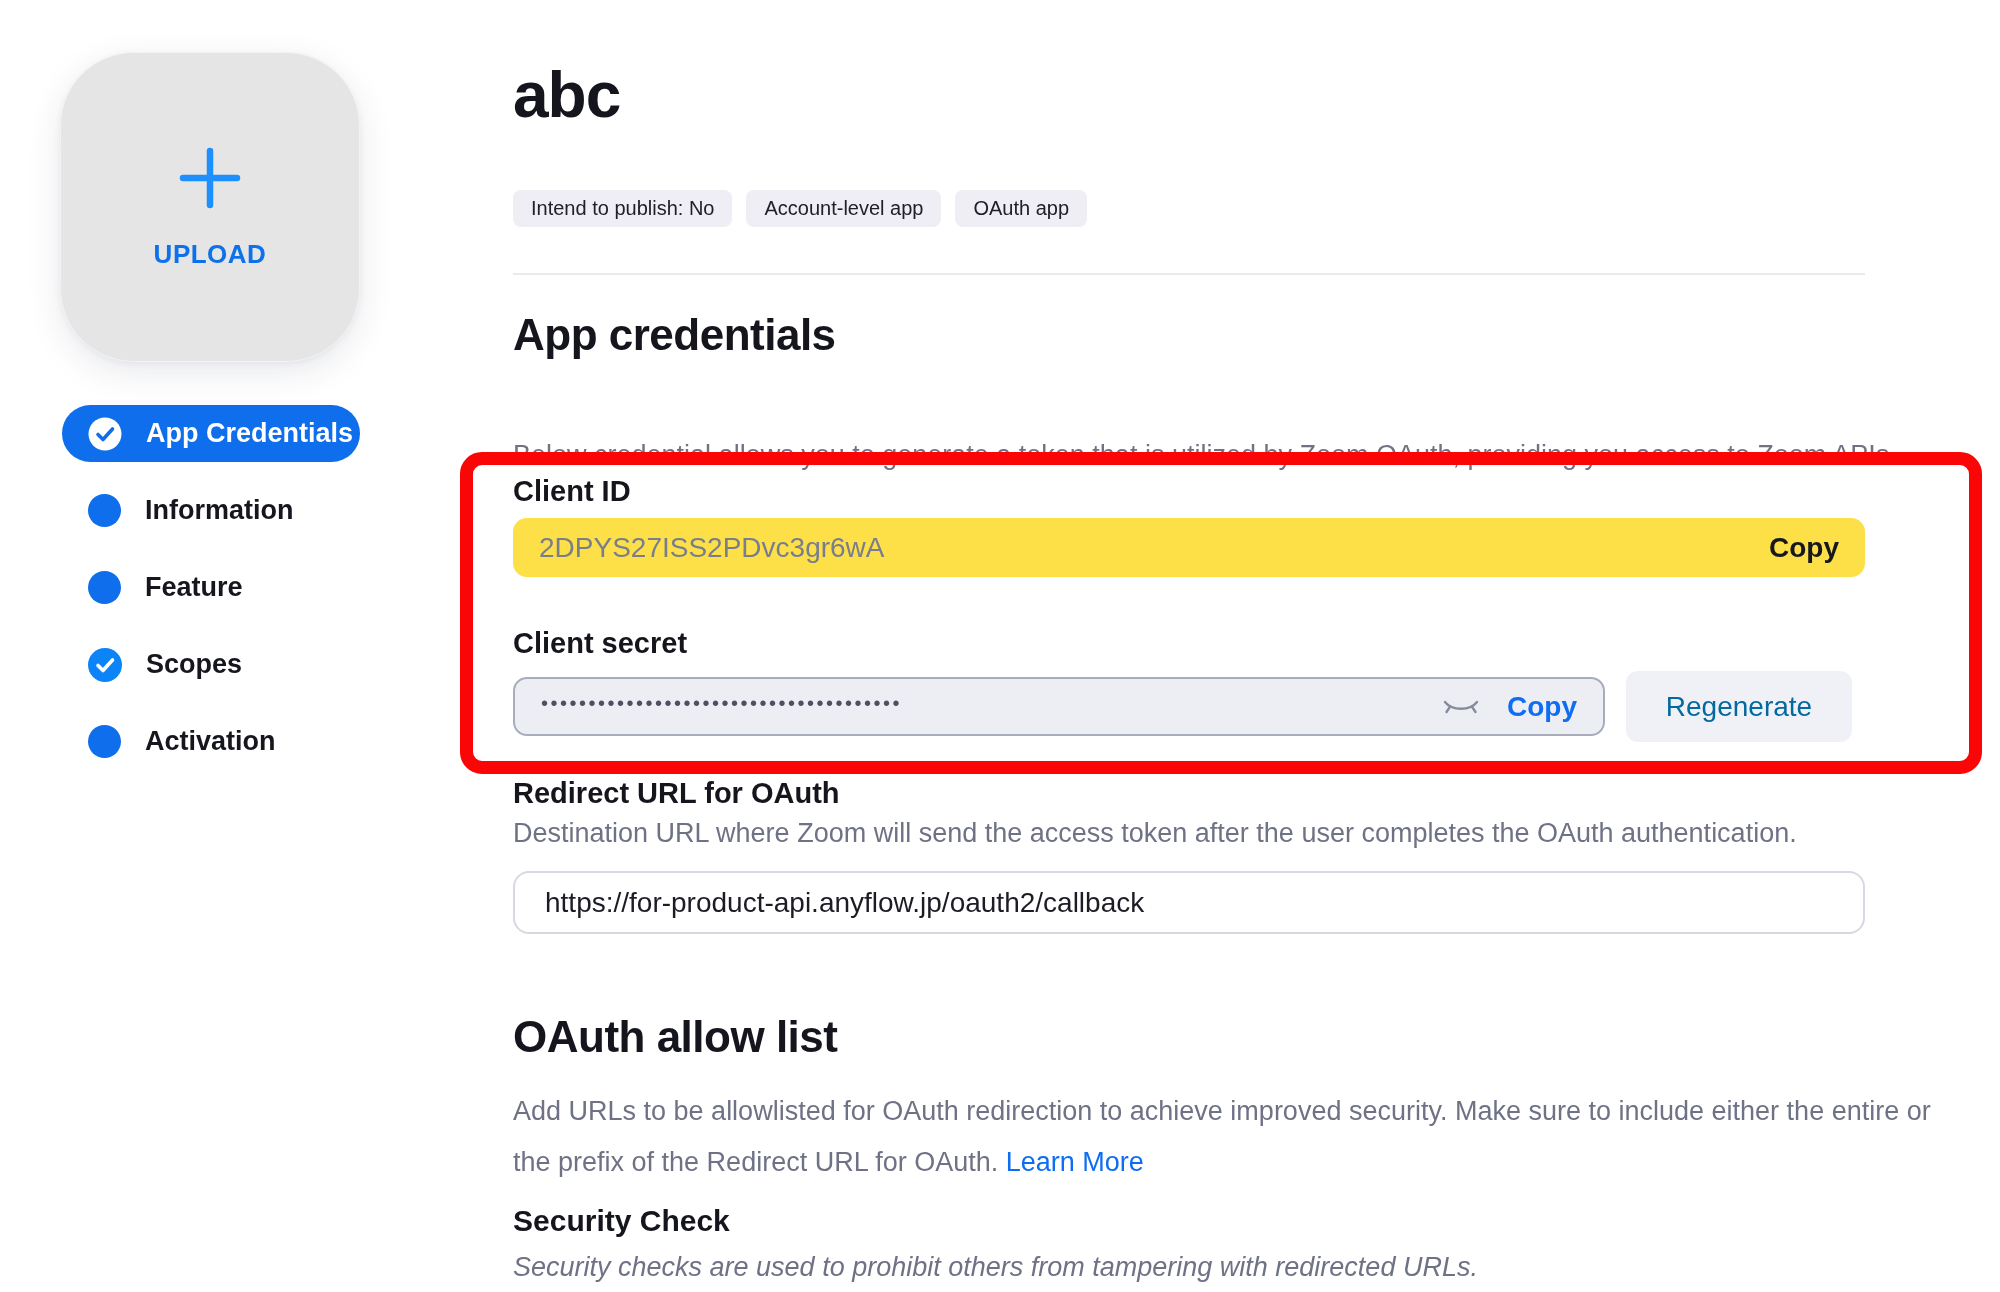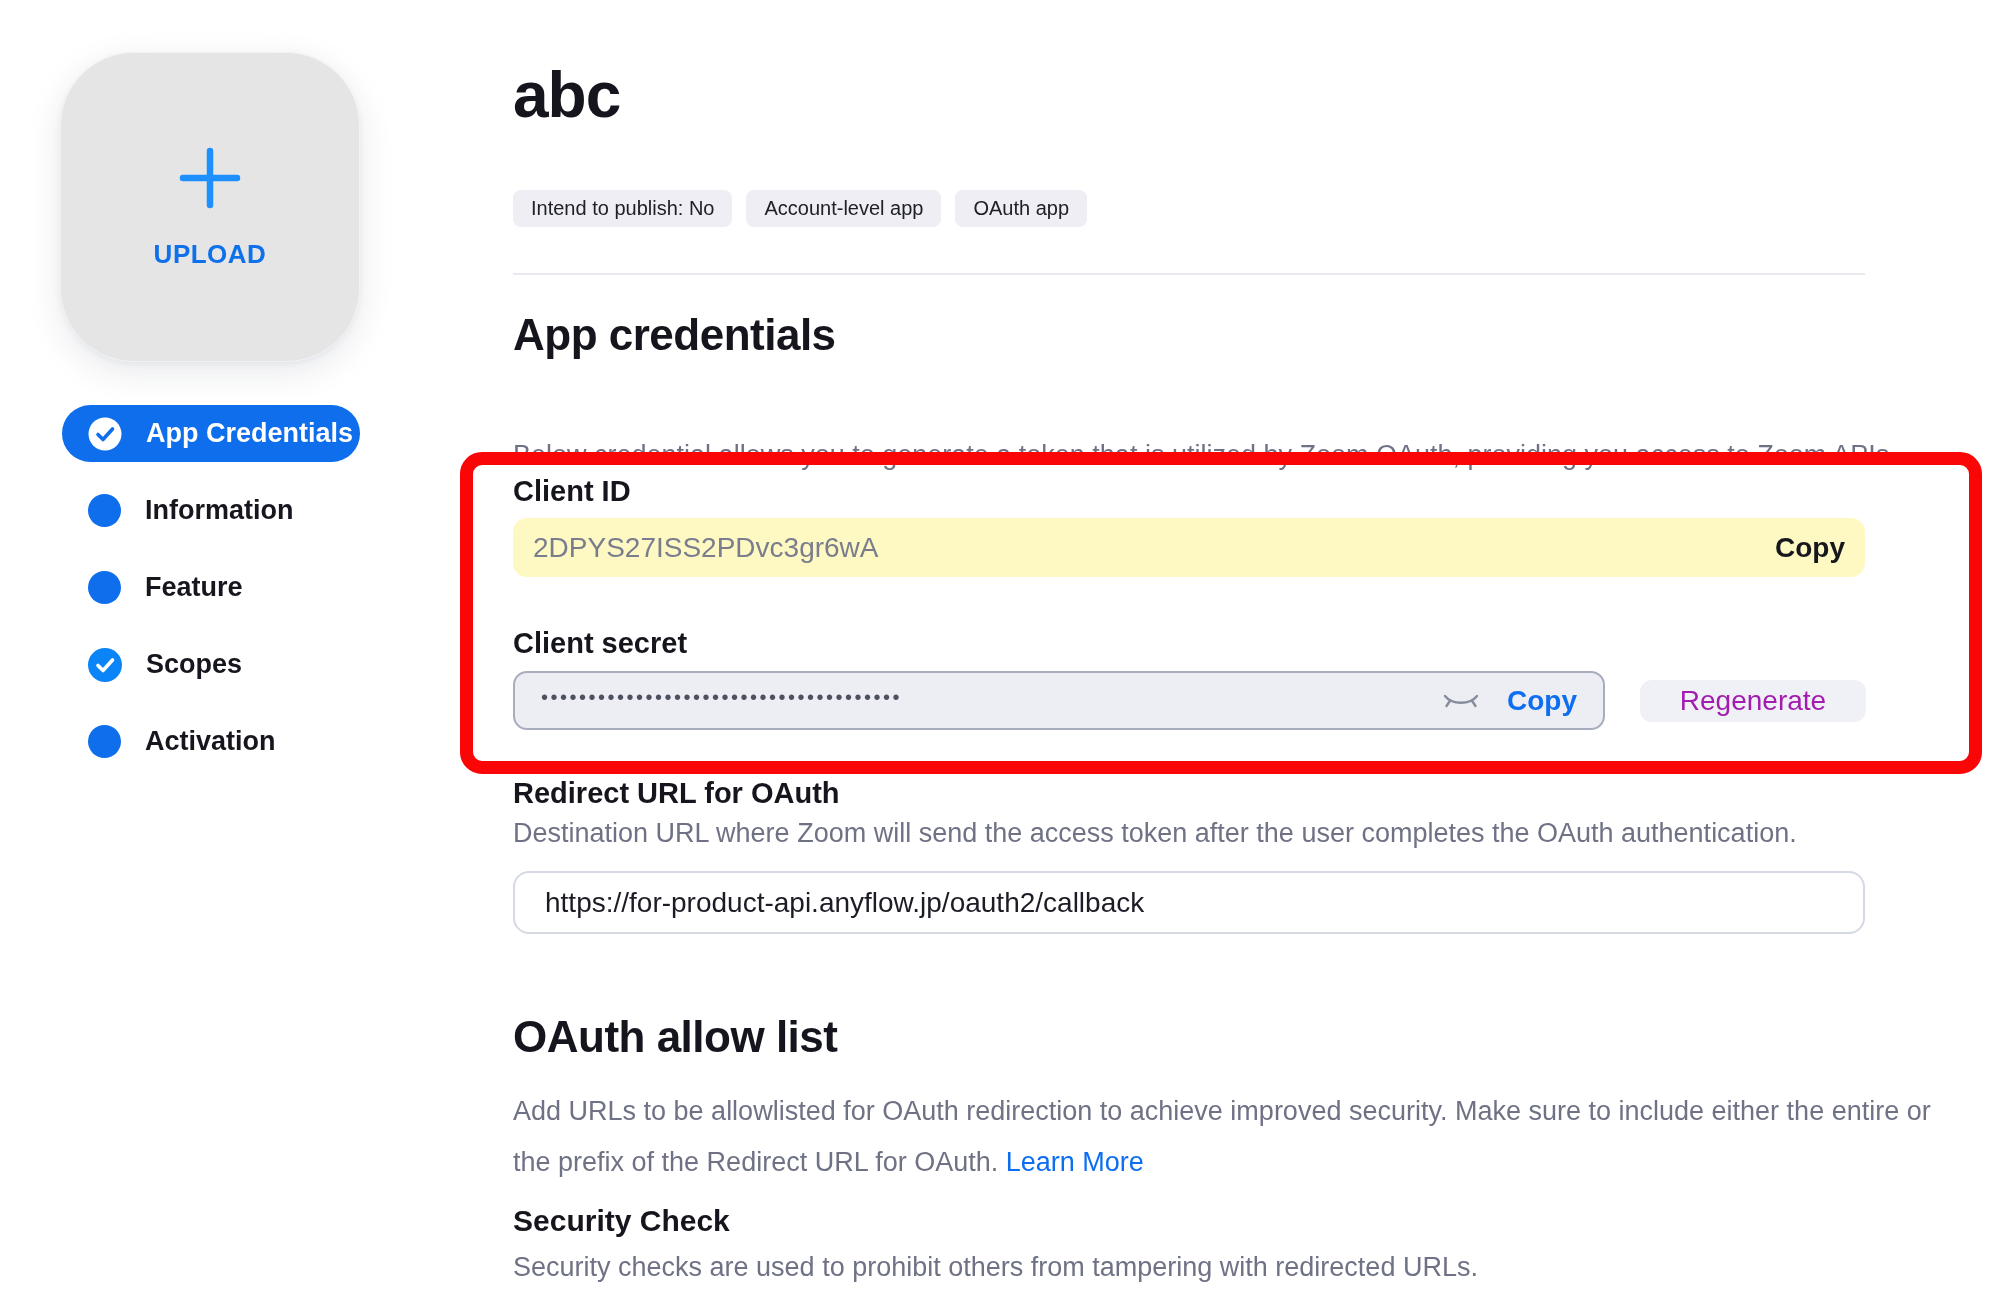--- a/index.html
+++ b/index.html
@@ -39,39 +39,39 @@
   .section-heading { font-size:44px; font-weight:700; letter-spacing:-.5px; color:#15151d; }
   .body-text { font-size:27px; color:#6f7285; }
   .field-label { font-size:29px; font-weight:700; color:#15151d; }
 
   .red-box {
     left:460px; top:452px; width:1522px; height:322px;
     border:13px solid #fa0606; border-radius:22px; pointer-events:none;
   }
 
   .id-field {
-    left:513px; top:518px; width:1352px; height:59px; background:#fef9c3; border-radius:14px;
-    display:flex; align-items:center; justify-content:space-between; padding:0 20px;
+    left:513px; top:518px; width:1352px; height:59px; background:#fde047; border-radius:14px;
+    display:flex; align-items:center; justify-content:space-between; padding:0 26px;
   }
   .id-value { font-size:28px; color:#797d8d; }
   .copy-dark { font-size:28px; font-weight:700; color:#17171e; cursor:pointer; }
 
   .secret-row { left:513px; top:671px; display:flex; align-items:center; }
   .secret-field {
     width:1092px; height:59px; background:#edeef4; border:2px solid #a8adbe; border-radius:14px;
     display:flex; align-items:center; padding:0 26px;
   }
   .secret-dots {
     flex:1; font-size:20px; letter-spacing:2.5px; color:#4c5060; transform:translateY(-3px);
     white-space:nowrap; overflow:hidden;
   }
   .copy-blue { font-size:28px; font-weight:700; color:#0d6ef2; cursor:pointer; margin-left:26px; }
   .regenerate-btn {
-    margin-left:35px; width:226px; height:42px; background:#f0f1f6; border-radius:12px;
-    display:flex; align-items:center; justify-content:center; font-size:28px; color:#a21caf; cursor:pointer;
+    margin-left:21px; width:226px; height:71px; background:#f0f1f6; border-radius:12px;
+    display:flex; align-items:center; justify-content:center; font-size:28px; color:#0369a1; cursor:pointer;
   }
 
   .url-input {
     left:513px; top:871px; width:1352px; height:63px; background:#ffffff;
     border:2px solid #d5d9e2; border-radius:16px; display:flex; align-items:center;
     padding:8px 30px; font-size:28px; color:#1c1c26;
   }
 
   .allow-desc { left:513px; top:1086px; width:1440px; font-size:27px; line-height:51px; color:#6f7285; }
   .link { color:#0d6ef2; font-weight:500; cursor:pointer; }
@@ -156,13 +156,13 @@
 <div class="abs url-input">
   <span>https://for-product-api.anyflow.jp/oauth2/callback</span>
 </div>
 
 <h2 class="abs section-heading" style="left:513px; top:1012px;">OAuth allow list</h2>
 <p class="abs allow-desc"><span>Add URLs to be allowlisted for OAuth redirection to achieve improved security. Make sure to include either the entire or the prefix of the Redirect URL for OAuth. </span>
   <span class="link">Learn More</span>
 </p>
 
 <div class="abs field-label" style="left:513px; top:1204px; font-size:30px;">Security Check</div>
-<p class="abs body-text" style="left:513px; top:1252px; width:1430px;">Security checks are used to prohibit others from tampering with redirected URLs.</p>
+<p class="abs body-text" style="left:513px; top:1252px; width:1430px;font-style:italic;">Security checks are used to prohibit others from tampering with redirected URLs.</p>
 
 </body></html>

